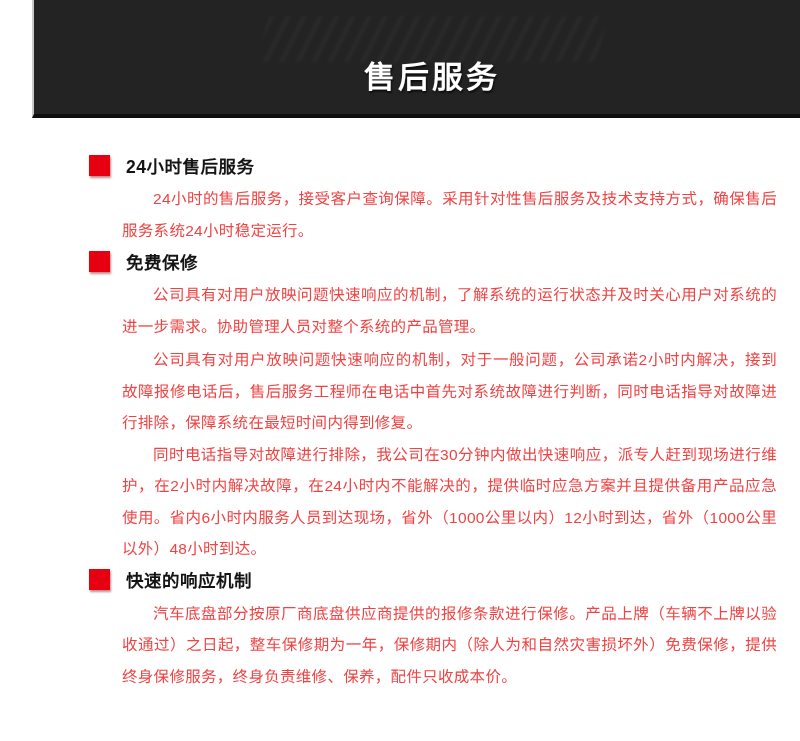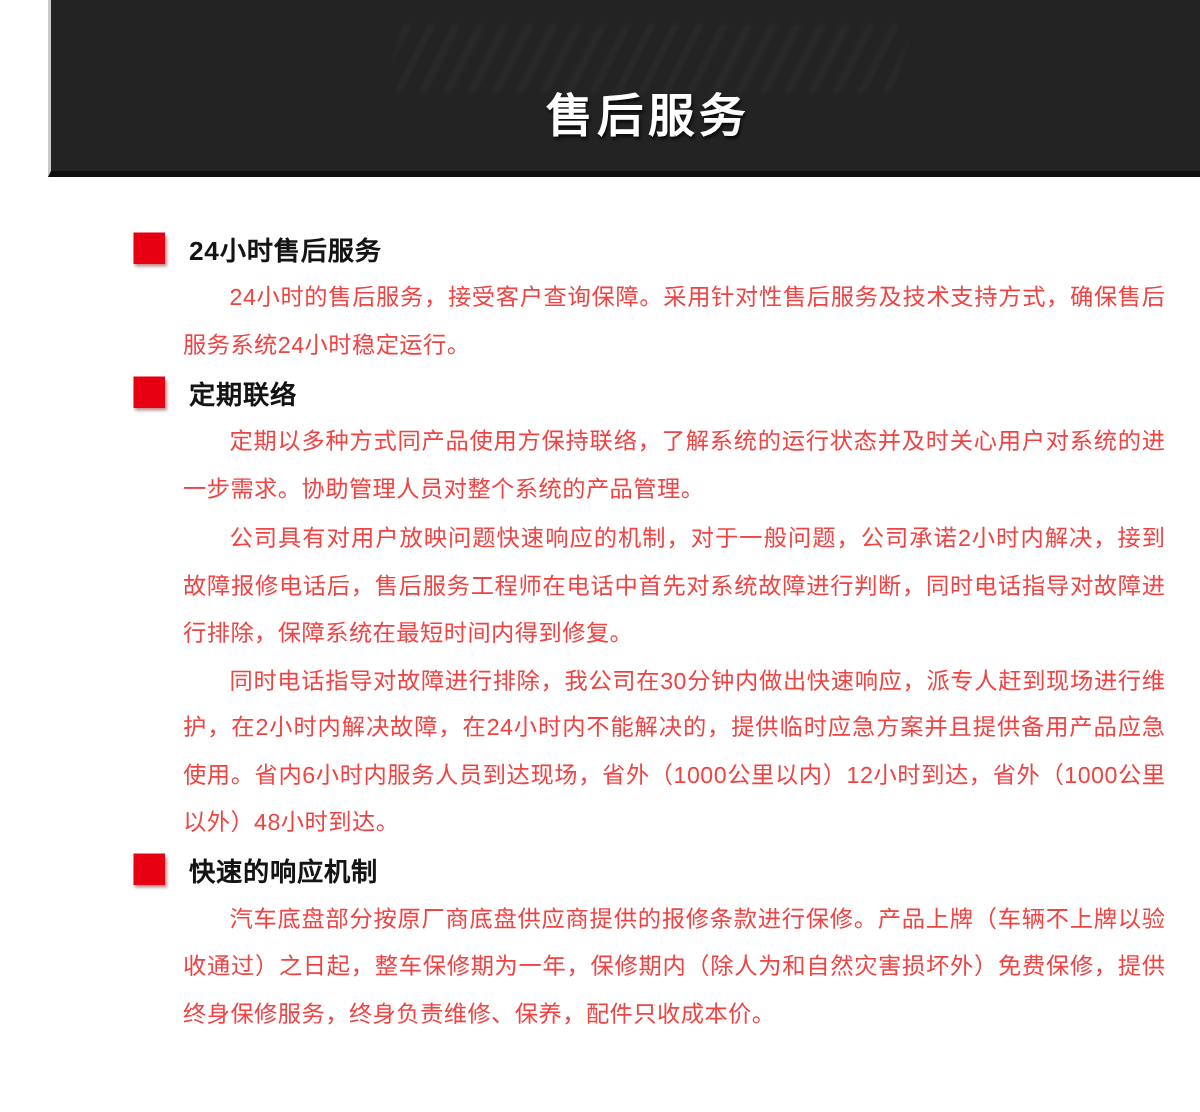--- a/index.html
+++ b/index.html
@@ -116,24 +116,24 @@
       <h2 class="section-title">24小时售后服务</h2>
     </div>
     <div class="section-body">
           <p>24小时的售后服务，接受客户查询保障。采用针对性售后服务及技术支持方式，确保售后服务系统24小时稳定运行。</p>
         </div>
   </section>
 
   <section class="section">
     <div class="section-head">
       <span class="bullet"></span>
-      <h2 class="section-title">定期联络</h2>
+      <h2 class="section-title">免费保修</h2>
     </div>
     <div class="section-body">
-          <p>定期以多种方式同产品使用方保持联络，了解系统的运行状态并及时关心用户对系统的进一步需求。协助管理人员对整个系统的产品管理。</p>
+          <p>公司具有对用户放映问题快速响应的机制，了解系统的运行状态并及时关心用户对系统的进一步需求。协助管理人员对整个系统的产品管理。</p>
         </div>
   </section>
 
   <section class="section">
     <div class="section-body">
           <p>公司具有对用户放映问题快速响应的机制，对于一般问题，公司承诺2小时内解决，接到故障报修电话后，售后服务工程师在电话中首先对系统故障进行判断，同时电话指导对故障进行排除，保障系统在最短时间内得到修复。</p>
           <p>同时电话指导对故障进行排除，我公司在30分钟内做出快速响应，派专人赶到现场进行维护，在2小时内解决故障，在24小时内不能解决的，提供临时应急方案并且提供备用产品应急使用。省内6小时内服务人员到达现场，省外（1000公里以内）12小时到达，省外（1000公里以外）48小时到达。</p>
         </div>
   </section>
 

